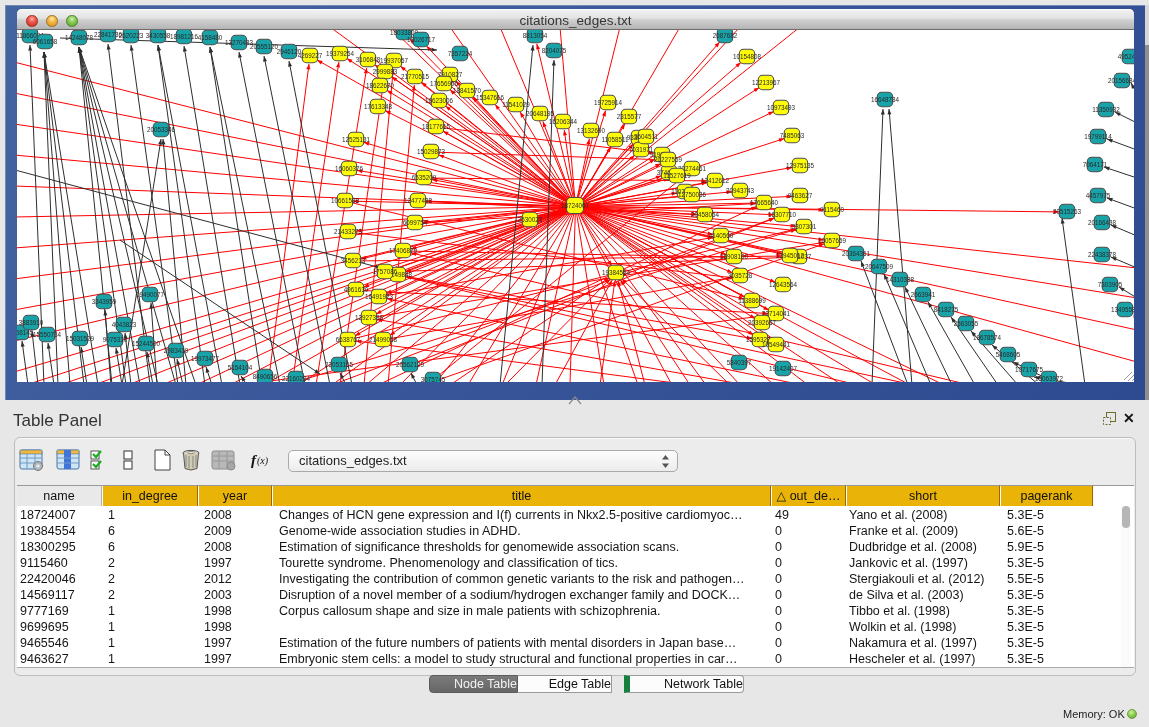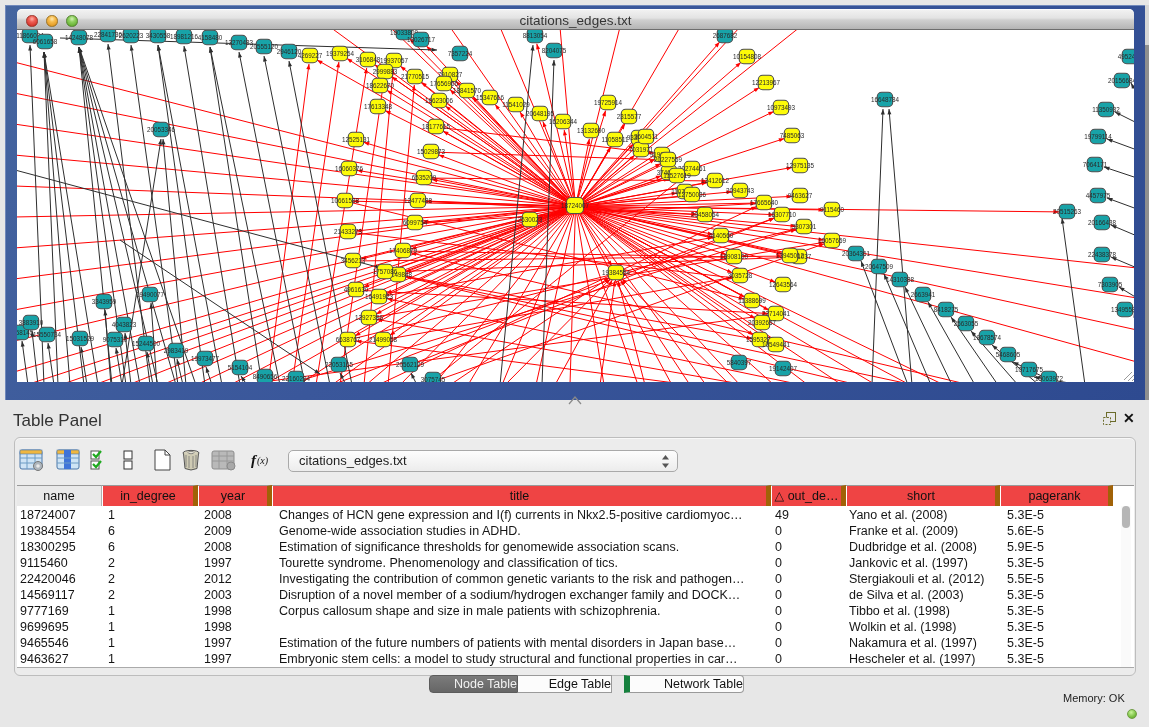--- a/index.html
+++ b/index.html
@@ -19,32 +19,32 @@
 .rightstrip2{position:absolute;left:1145px;top:5px;width:4px;height:40px;background:#d6d6d6}
 .tpanel{position:absolute;left:0;top:405px;width:1149px;height:322px;background:#e7e7e7}
 .tphead{position:absolute;left:13px;top:411px;font-size:17px;color:#333}
 .floatico{position:absolute;left:1103px;top:412px;width:13px;height:13px}
 .closeico{position:absolute;left:1123px;top:410px;font-size:14px;font-weight:bold;color:#111}
 .inner{position:absolute;left:14px;top:437px;width:1122px;height:239px;background:#ececec;
  border:1px solid #bdbdbd;border-radius:6px;box-shadow:inset 0 1px 0 #f8f8f8}
 .drop{position:absolute;left:288px;top:450px;width:390px;height:22px;background:linear-gradient(#fdfdfd,#ececec);
  border:1px solid #a9a9a9;border-radius:5px;font-size:13px;color:#222;line-height:20px;padding-left:10px}
 .tablewrap{position:absolute;left:17px;top:485px;width:1117px;height:183px;background:#fff;border-top:1px solid #999;border-bottom:1px solid #aaa}
-.th{position:absolute;top:485px;height:21px;background:#ef4444;border-right:5px solid #a16207;border-top:1px solid #999;
+.th{position:absolute;top:485px;height:21px;background:#eab308;border-right:1px solid #a16207;border-top:1px solid #999;
  font-size:12.5px;color:#111;text-align:center;line-height:21px}
 .trow{position:absolute;left:17px;width:1117px;height:16px;font-size:12.5px;color:#151515;white-space:nowrap}
 .trow span{position:absolute;top:0;line-height:16px;overflow:hidden}
 .c0{left:3px;width:95px} .c1{left:91px;width:90px} .c2{left:187px;width:80px}
 .c3{left:262px;width:495px} .c4{left:758px;width:70px} .c5{left:832px;width:150px}
 .c6{left:990px;width:100px}
 .scroll{position:absolute;left:1121px;top:506px;width:10px;height:161px;background:#fafafa}
 .thumb{position:absolute;left:1122px;top:506px;width:8px;height:22px;background:#b6b6b6;border-radius:4px}
 .seg{position:absolute;top:675px;height:18px;border:1px solid #9a9a9a;font-size:12.5px;line-height:17px;text-align:right;background:#fcfcfc;color:#111}
 .seg.sel{background:linear-gradient(#7b7b7b,#666);color:#f2f2f2;border-color:#5c5c5c}
-.mem{position:absolute;left:1063px;top:692px;font-size:11px;color:#222}
+.mem{position:absolute;left:1063px;top:708px;font-size:11px;color:#222}
 .memdot{position:absolute;left:1127px;top:709px;width:10px;height:10px;border-radius:50%;
  background:radial-gradient(circle at 40% 30%,#c9f59a,#7bc143 60%,#5a9e2a);border:1px solid #6f9c43}
 </style></head><body>
 <div class="win"></div>
 <div class="titlebar">
     <div class="title">citations_edges.txt</div>
 <div class="tl r"></div>
     <div class="tl y"></div>
     <div class="tl g"></div>
   </div>
@@ -806,21 +806,21 @@
     </svg>
 </div>
 <div class="tablewrap"></div>
 
 <div class="th" style="left:17px;width:85px;background:#e9e9e9;border-right:1px solid #b0b0b0">name</div>
 <div class="th" style="left:103px;width:95px">in_degree</div>
 <div class="th" style="left:199px;width:73px">year</div>
 <div class="th" style="left:273px;width:498px">title</div>
 <div class="th" style="left:772px;width:74px">△ out_de…</div>
 <div class="th" style="left:847px;width:153px">short</div>
-<div class="th" style="left:1001px;width:112px">pagerank</div>
+<div class="th" style="left:1001px;width:92px">pagerank</div>
 <div class="trow" style="top:507px">
 <span class="c0">18724007</span>
     <span class="c1">1</span>
     <span class="c2">2008</span>
     <span class="c3">Changes of HCN gene expression and I(f) currents in Nkx2.5‑positive cardiomyoc…</span>
     <span class="c4">49</span>
     <span class="c5">Yano et al. (2008)</span>
     <span class="c6">5.3E-5</span>
   </div>
 <div class="trow" style="top:523px">

